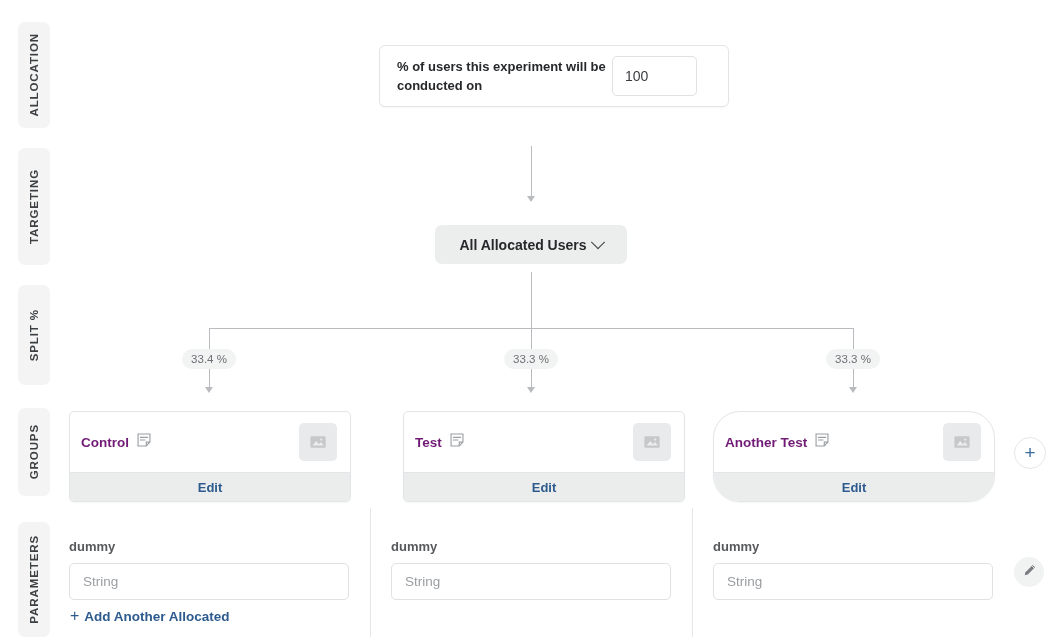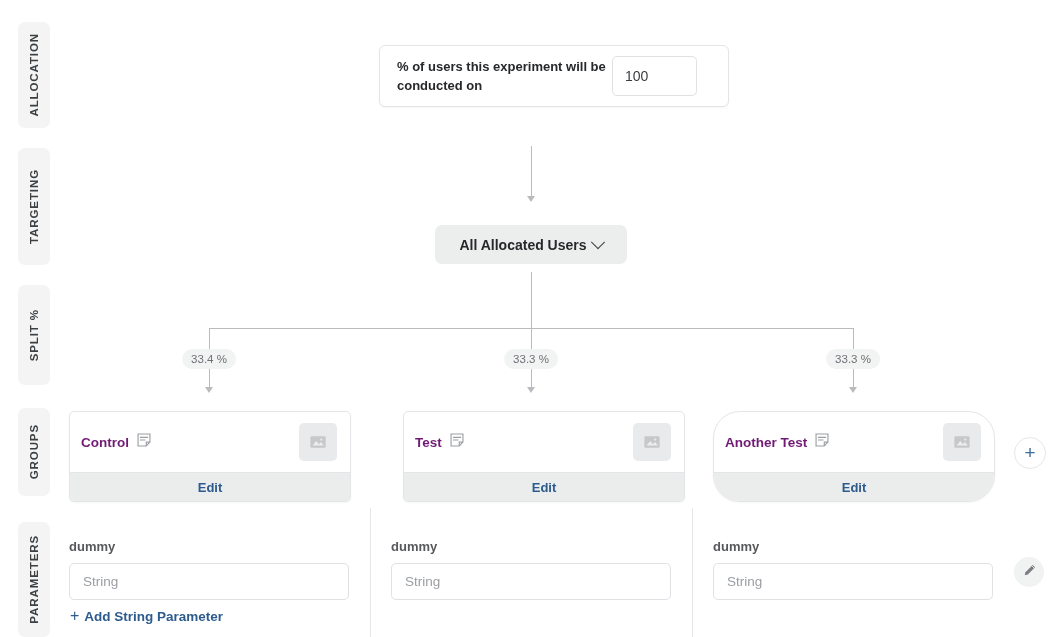--- a/index.html
+++ b/index.html
@@ -417,21 +417,21 @@
   <div class="param-label">dummy</div>
   <input class="param-input" type="text" placeholder="String" style="">
 </div>
 <div class="param-col" style="left:713px;">
   <div class="param-label">dummy</div>
   <input class="param-input" type="text" placeholder="String" style="">
 </div>
 
 <div class="add-param">
   <span class="plus-sm">+</span>
-  <span>Add String Parameter</span>
+  <span>Add Another Allocated</span>
 </div>
 
 <div class="round-btn edit-param-btn">
   <span>
     <svg width="15" height="15" viewBox="0 0 20 20">
       <path d="M14.2 2.6l3.2 3.2-9.6 9.6-4.1.9.9-4.1z" fill="#7a7d81"></path>
       <path d="M13.1 3.7l3.2 3.2" stroke="#f1f2f2" stroke-width="1.1"></path>
     </svg>
   </span>
 </div>

